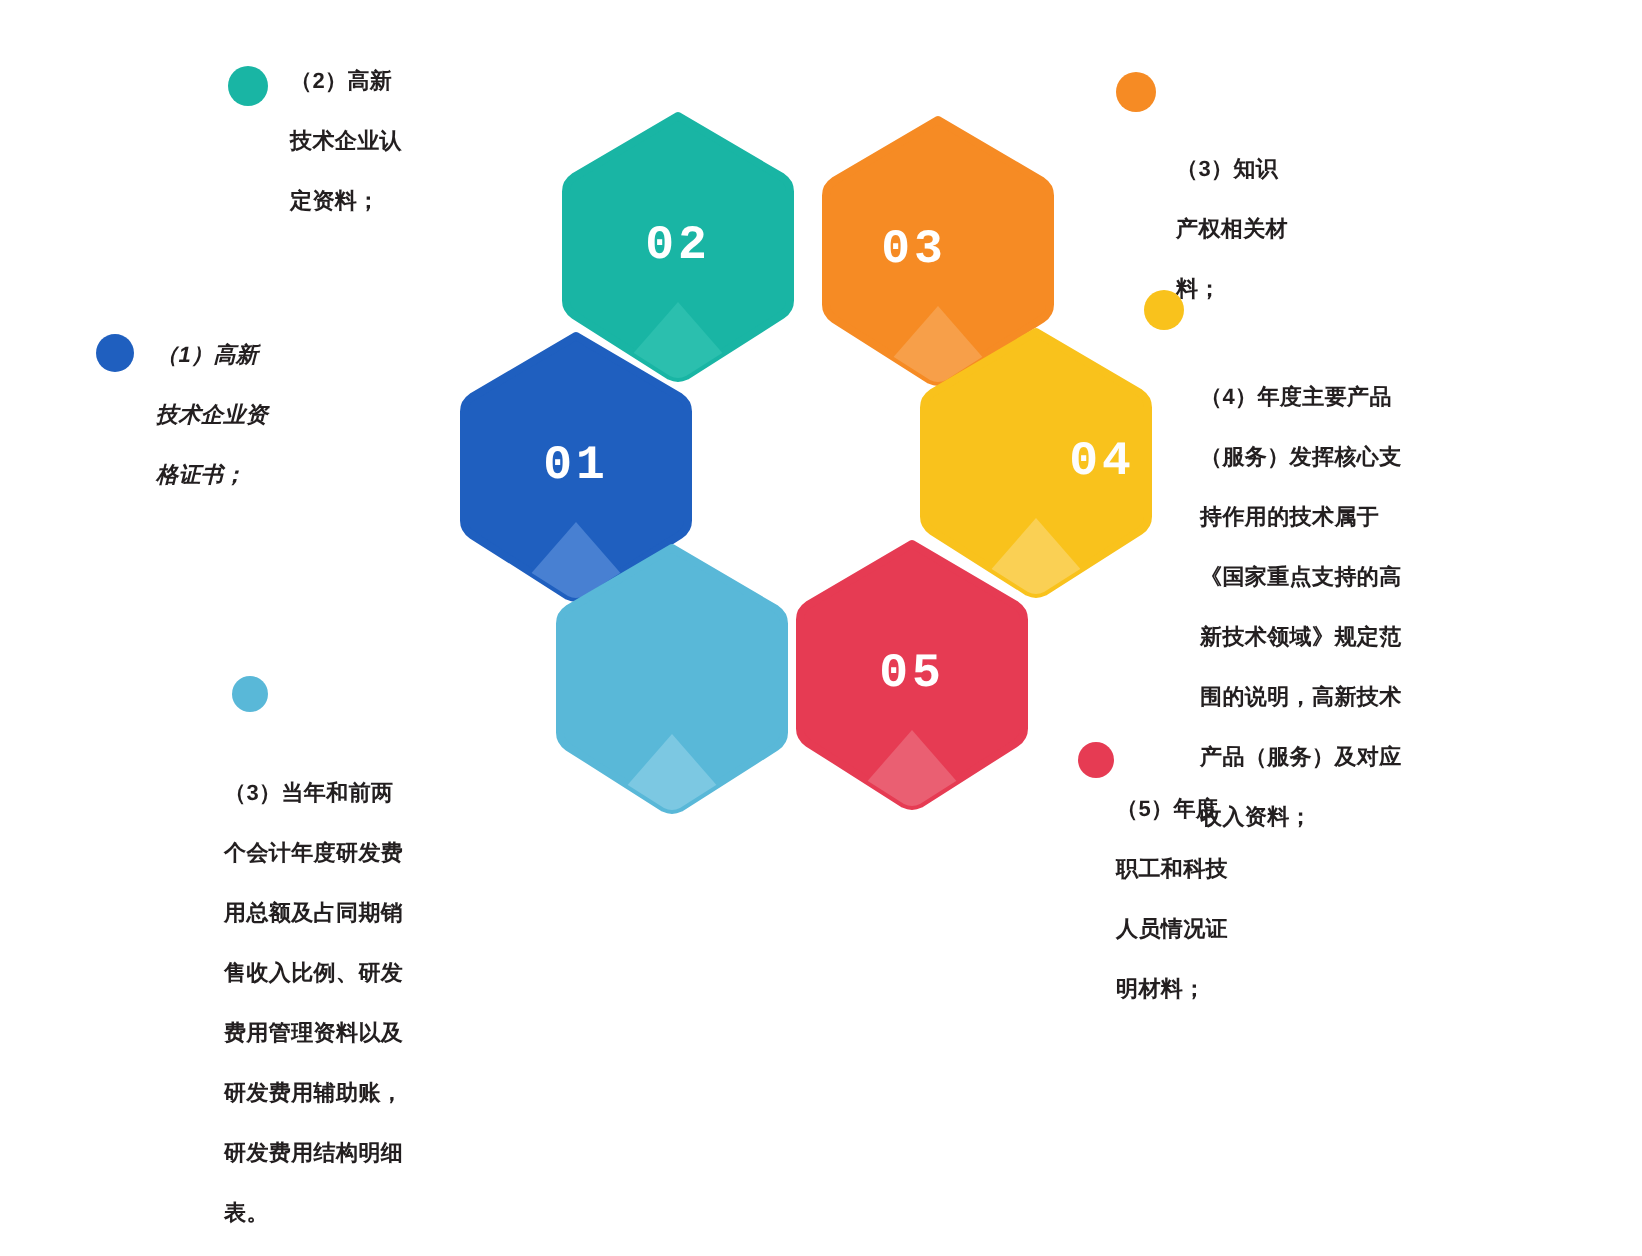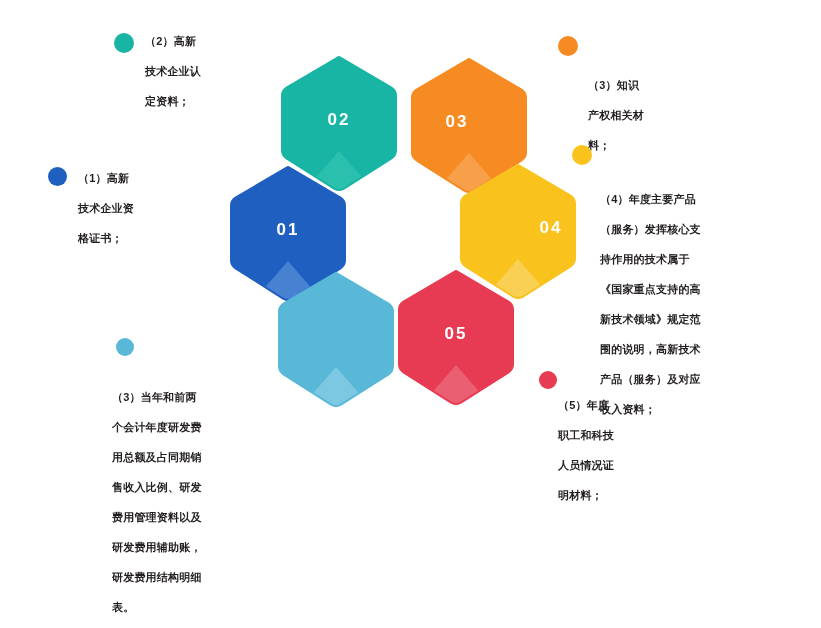--- a/index.html
+++ b/index.html
@@ -33,22 +33,22 @@
     width: 116px;
     height: 134px;
     overflow: visible;
   }
   .hex .num {
     position: absolute;
     left: 0;
     width: 116px;
     top: 54px;
     text-align: center;
-    font-family: Liberation Sans, sans-serif;
-    font-size: 17px;
+    font-family: Liberation Mono, monospace;
+    font-size: 24px;
     font-weight: 700;
     letter-spacing: 2px;
     color: #ffffff;
     pointer-events: none;
   }
   .hex.light .num { color: #fdfdfd; padding-left: 33px; }
 
   
   #hex-01 { left: 218px; top: 166px; margin-left: 12px; }
   #hex-02 { left: 281px; top: 56px;  }
@@ -66,21 +66,21 @@
     font-weight: 700;
     letter-spacing: 0.2px;
     white-space: pre-line;
   }
   .dot {
     position: absolute;
     border-radius: 50%;
   }
 
   
-  #callout-1 { left: 78px;  top: 163px; width: 150px; }
+  #callout-1 { left: 78px;  top: 163px; width: 150px; font-style: italic; }
   #dot-1     { left: 48px;  top: 167px; width: 19px; height: 19px; }
 
   #callout-2 { left: 145px; top: 26px;  width: 150px; }
   #dot-2     { left: 114px; top: 33px;  width: 20px; height: 20px; }
 
   #callout-3 { left: 588px; top: 26px;  width: 165px; margin-top: 44px; }
   #dot-3     { left: 558px; top: 36px;  width: 20px; height: 20px; }
 
   #callout-4 { left: 600px; top: 140px; width: 210px; margin-top: 44px; }
   #dot-4     { left: 572px; top: 145px; width: 20px; height: 20px; }

